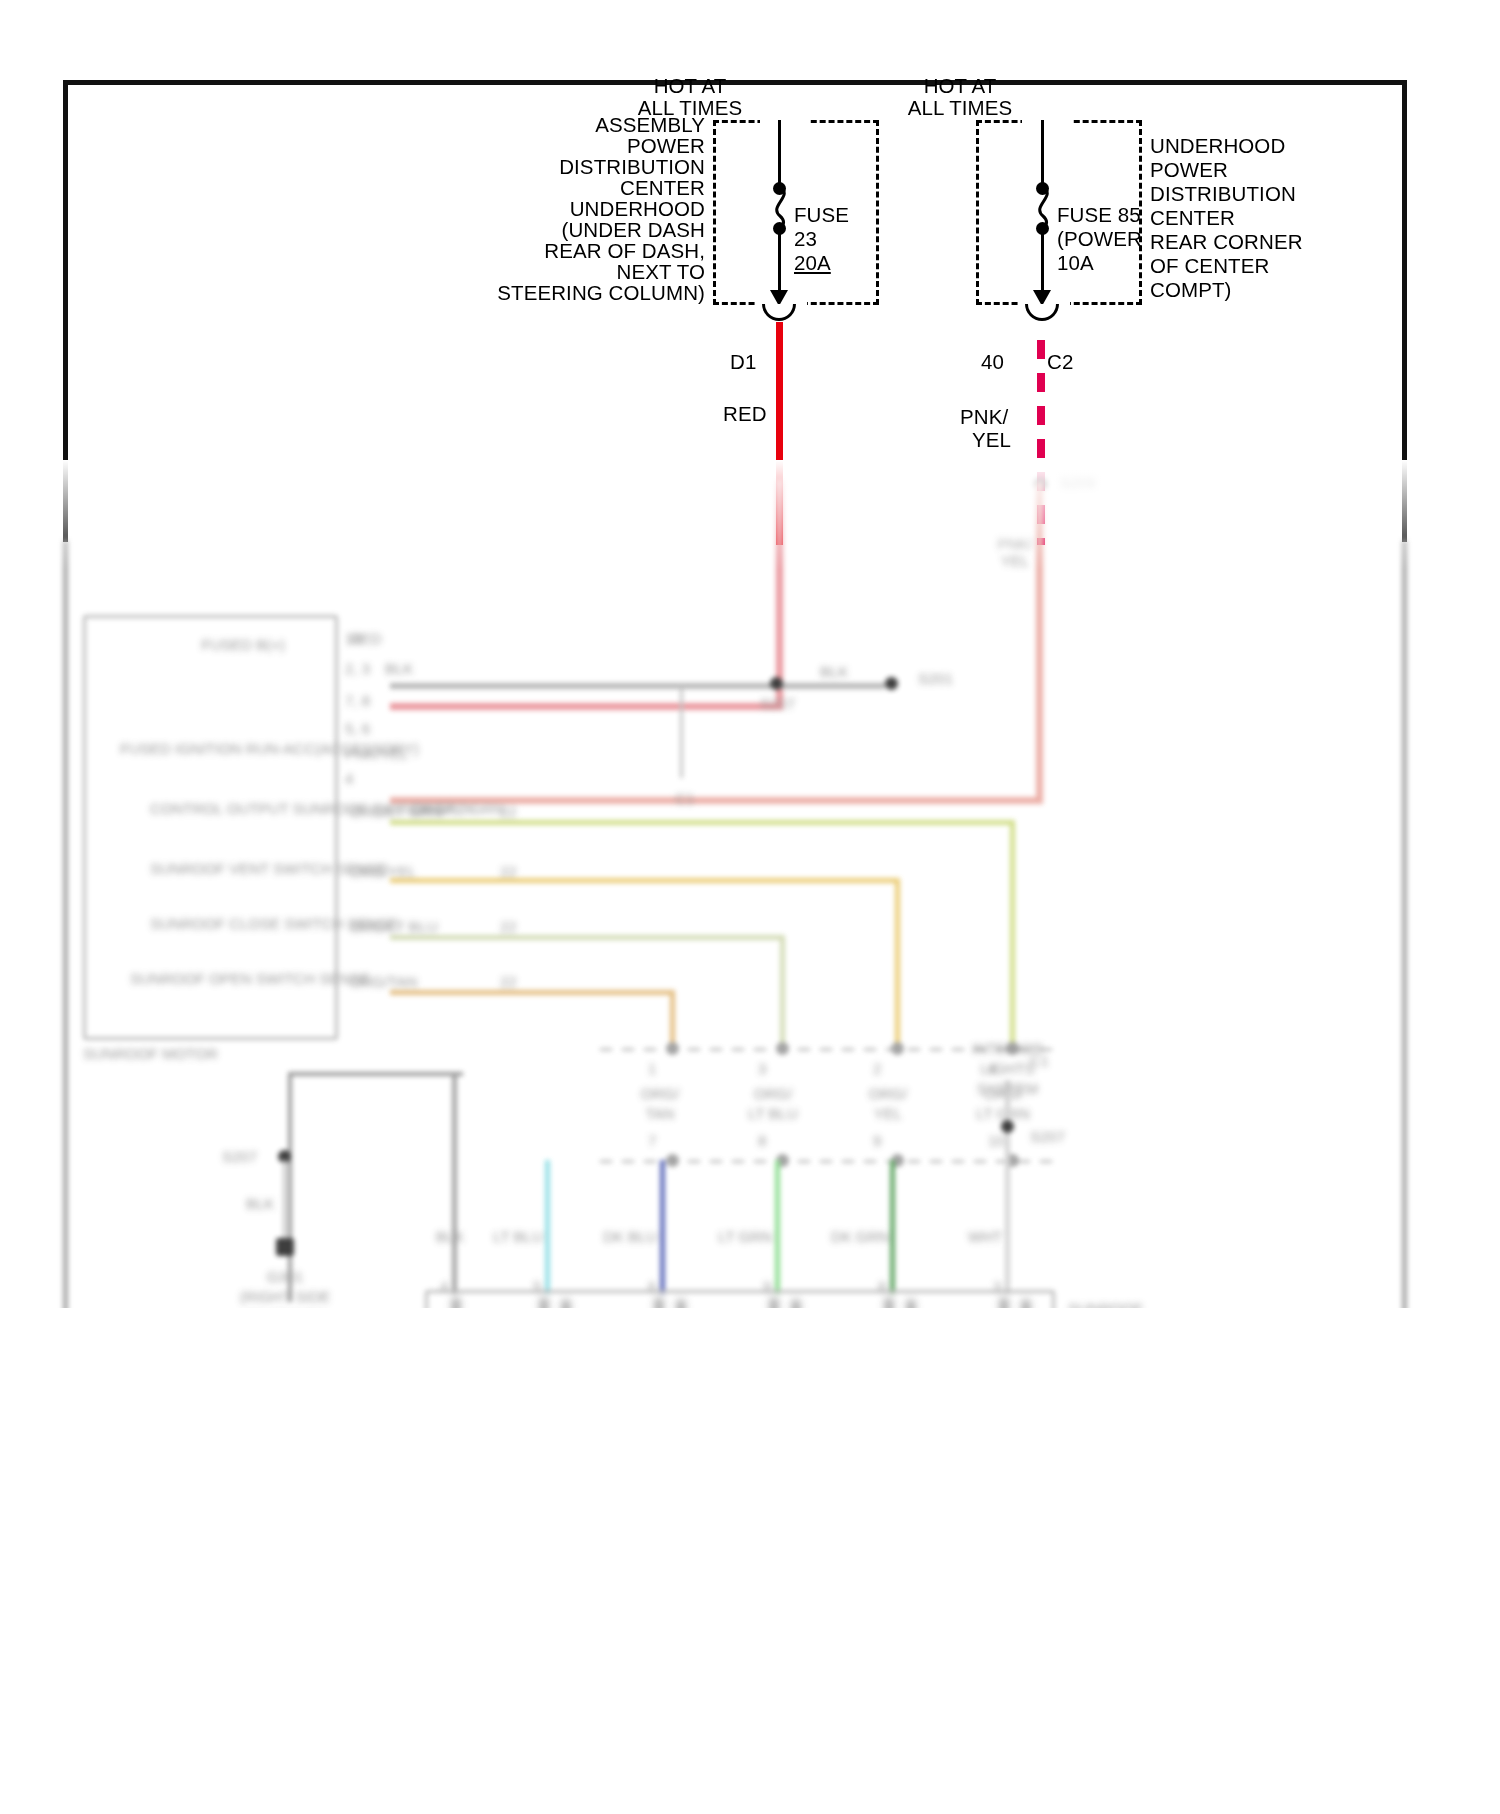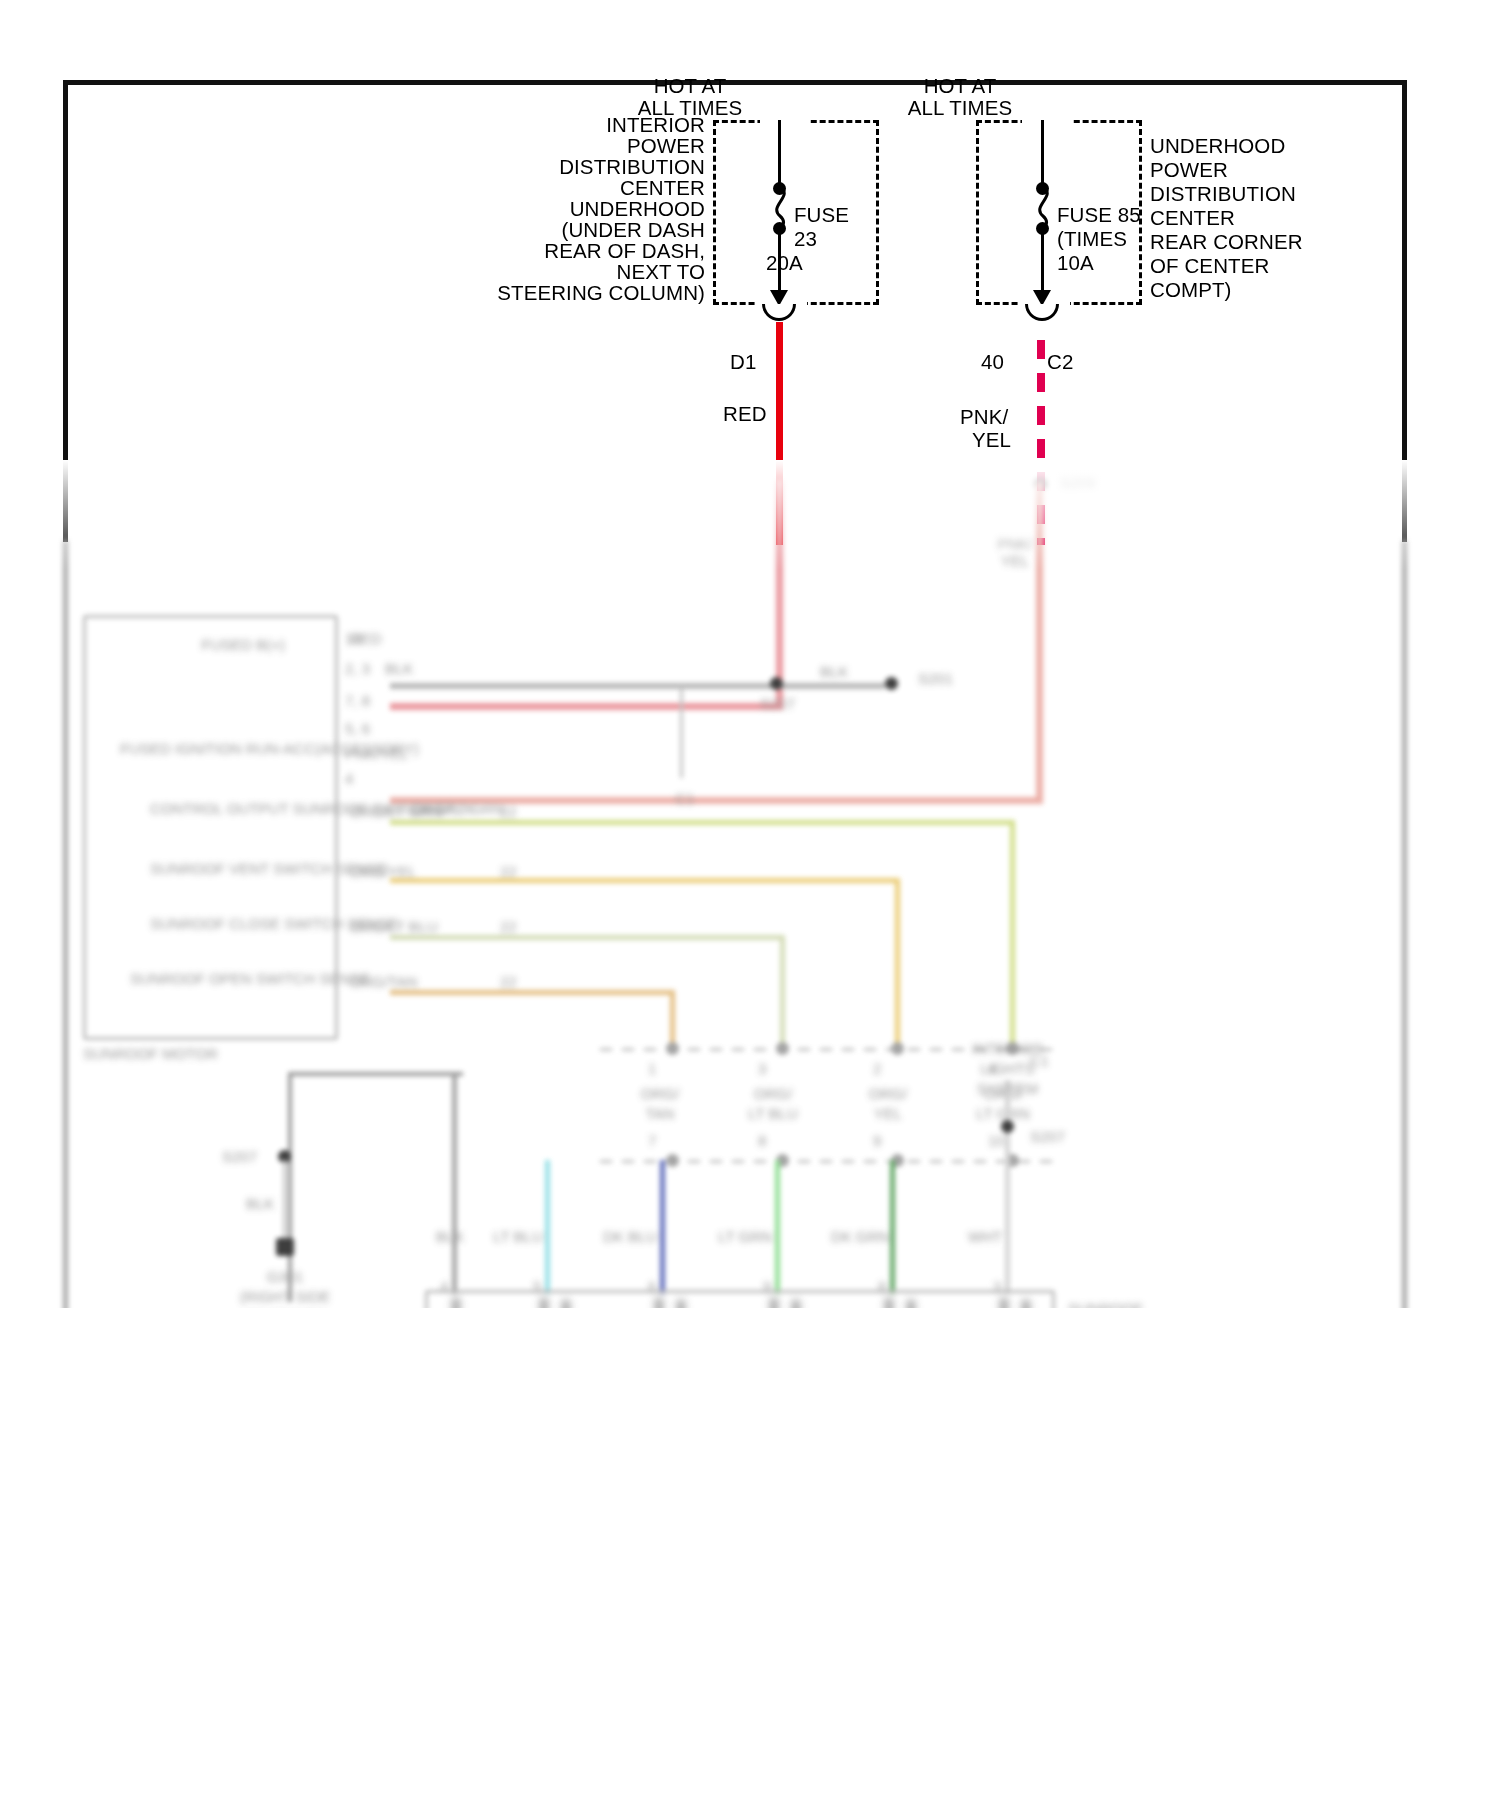--- a/index.html
+++ b/index.html
@@ -221,42 +221,42 @@
   <div class="sharp-layer">
 
     <div class="txt c" style="left:600px; top:74px; width:180px;">HOT AT</div>
     <div class="txt c" style="left:600px; top:96px; width:180px;">ALL TIMES</div>
 
     <div class="pdc-box" style="left:713px; top:120px; width:166px; height:185px;"></div>
 
     <div class="notch" style="left:760px; top:117px; width:50px; height:8px;"></div>
     <div class="notch" style="left:755px; top:300px; width:52px; height:9px;"></div>
 
-    <div class="txt r" style="left:430px; top:113px; width:275px;">INTERIOR</div>
+    <div class="txt r" style="left:430px; top:113px; width:275px;">ASSEMBLY</div>
     <div class="txt r" style="left:430px; top:134px; width:275px;">POWER</div>
     <div class="txt r" style="left:430px; top:155px; width:275px;">DISTRIBUTION</div>
     <div class="txt r" style="left:430px; top:176px; width:275px;">CENTER</div>
     <div class="txt r" style="left:430px; top:197px; width:275px;">UNDERHOOD</div>
     <div class="txt r" style="left:430px; top:218px; width:275px;">(UNDER DASH</div>
     <div class="txt r" style="left:430px; top:239px; width:275px;">REAR OF DASH,</div>
     <div class="txt r" style="left:430px; top:260px; width:275px;">NEXT TO</div>
     <div class="txt r" style="left:430px; top:281px; width:275px;">STEERING COLUMN)</div>
 
     <div class="vline" style="left:778px; top:120px; height:68px;"></div>
     <div class="dot" style="left:773px; top:182px;"></div>
     <svg class="fuse-squiggle" style="left:768px; top:186px;" width="30" height="46" viewBox="0 0 30 46">
       <path d="M12 1 C 26 10, 0 20, 12 30 C 20 37, 12 42, 12 45" fill="none" stroke="#000" stroke-width="3"></path>
     </svg>
     <div class="dot" style="left:773px; top:222px;"></div>
     <div class="vline" style="left:778px; top:230px; height:62px;"></div>
     <div class="arrow-down" style="left:770px; top:290px;"></div>
 
     <div class="txt" style="left:794px; top:203px;">FUSE</div>
     <div class="txt" style="left:794px; top:227px;">23</div>
-    <div class="txt" style="left:766px; top:251px;">20A</div>
+    <div class="txt" style="left:794px; top:251px;text-decoration:underline;">20A</div>
 
     <div class="conn-cup" style="left:762px; top:304px;"></div>
     <div class="txt" style="left:730px; top:350px;">D1</div>
 
     <div class="wire-red" style="left:776px; top:322px; height:230px;"></div>
     <div class="txt" style="left:723px; top:402px;">RED</div>
 
     <div class="txt c" style="left:870px; top:74px; width:180px;">HOT AT</div>
     <div class="txt c" style="left:870px; top:96px; width:180px;">ALL TIMES</div>
 
@@ -275,21 +275,21 @@
     <div class="vline" style="left:1041px; top:120px; height:68px;"></div>
     <div class="dot" style="left:1036px; top:182px;"></div>
     <svg class="fuse-squiggle" style="left:1031px; top:186px;" width="30" height="46" viewBox="0 0 30 46">
       <path d="M12 1 C 26 10, 0 20, 12 30 C 20 37, 12 42, 12 45" fill="none" stroke="#000" stroke-width="3"></path>
     </svg>
     <div class="dot" style="left:1036px; top:222px;"></div>
     <div class="vline" style="left:1041px; top:230px; height:62px;"></div>
     <div class="arrow-down" style="left:1033px; top:290px;"></div>
 
     <div class="txt" style="left:1057px; top:203px;">FUSE 85</div>
-    <div class="txt" style="left:1057px; top:227px;">(TIMES</div>
+    <div class="txt" style="left:1057px; top:227px;">(POWER</div>
     <div class="txt" style="left:1057px; top:251px;">10A</div>
 
     <div class="conn-cup" style="left:1025px; top:304px;"></div>
     <div class="txt" style="left:981px; top:350px;text-align:right;">40</div>
     <div class="txt" style="left:1047px; top:350px;">C2</div>
 
     <div class="wire-pnkyel" style="left:1037px; top:340px; height:215px;"></div>
     <div class="txt" style="left:960px; top:405px;">PNK/</div>
     <div class="txt" style="left:972px; top:428px;">YEL</div>
 

